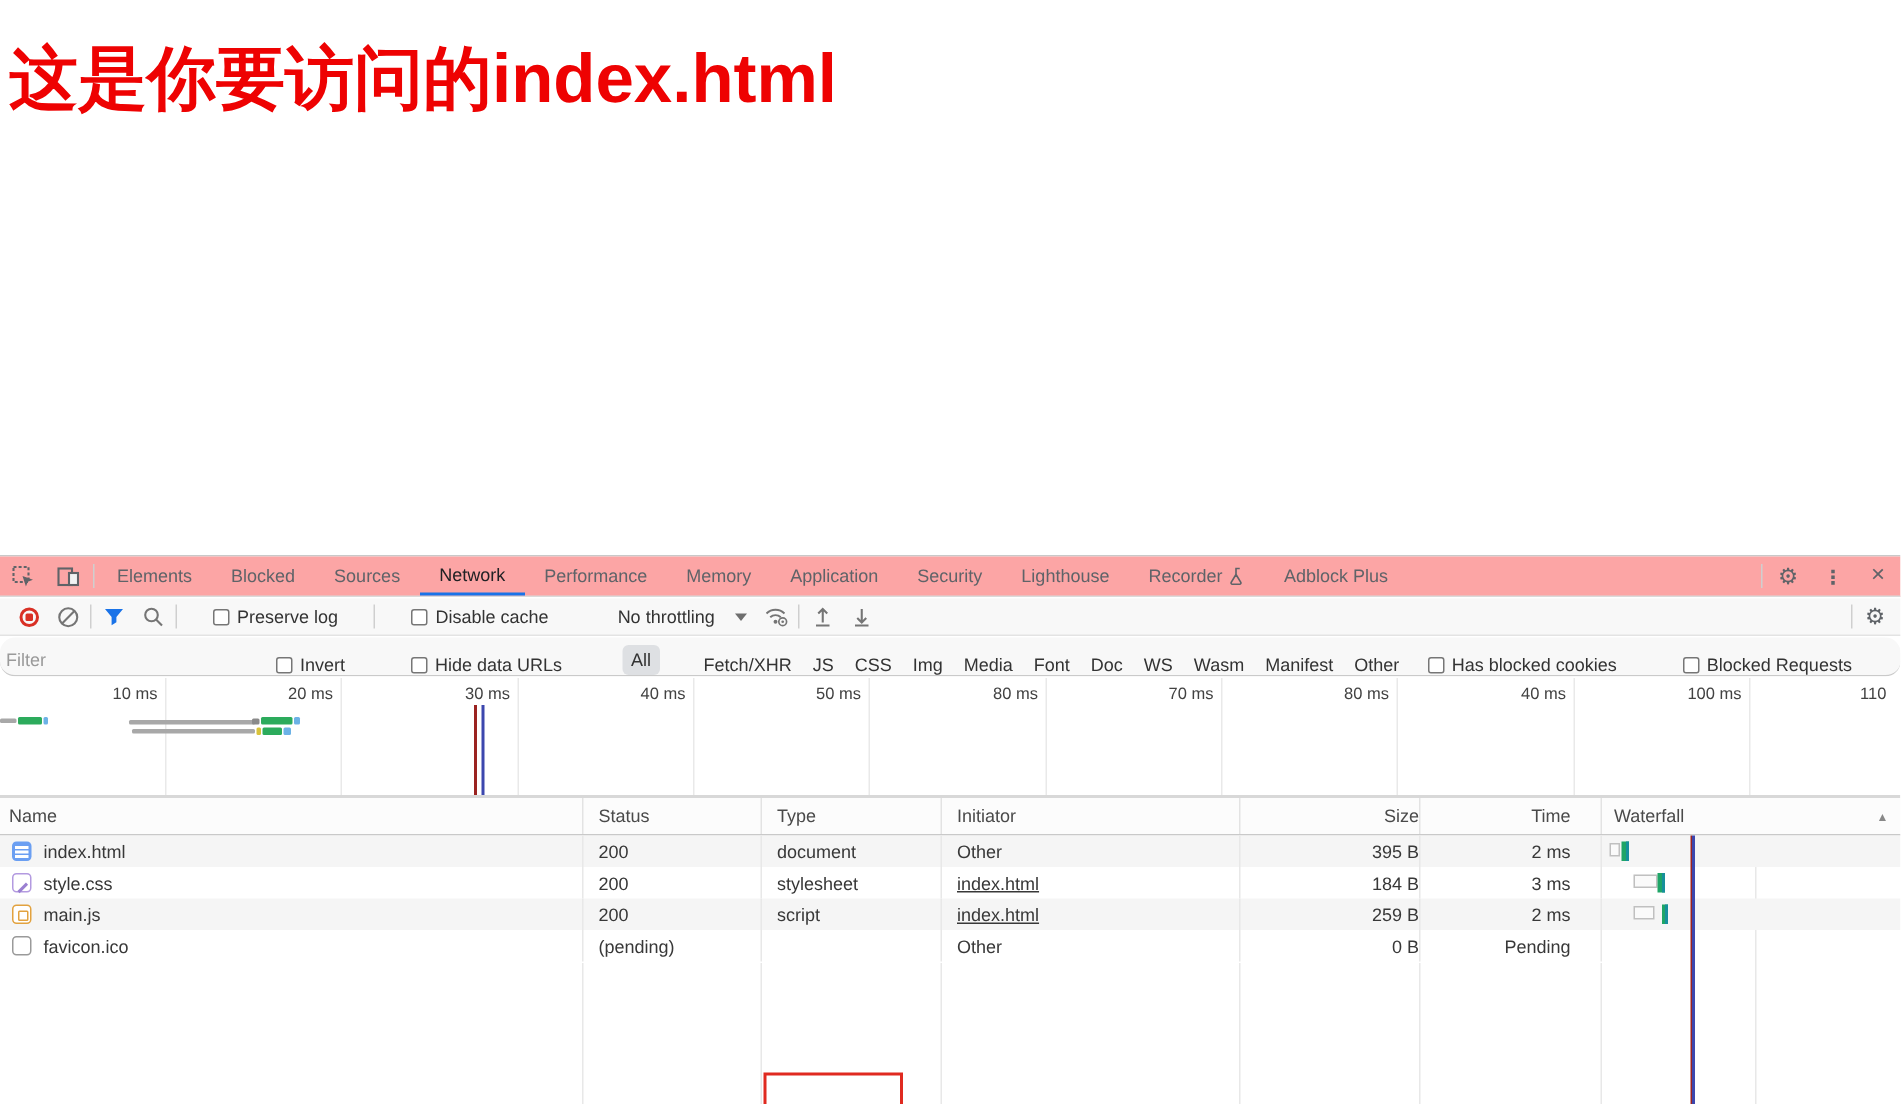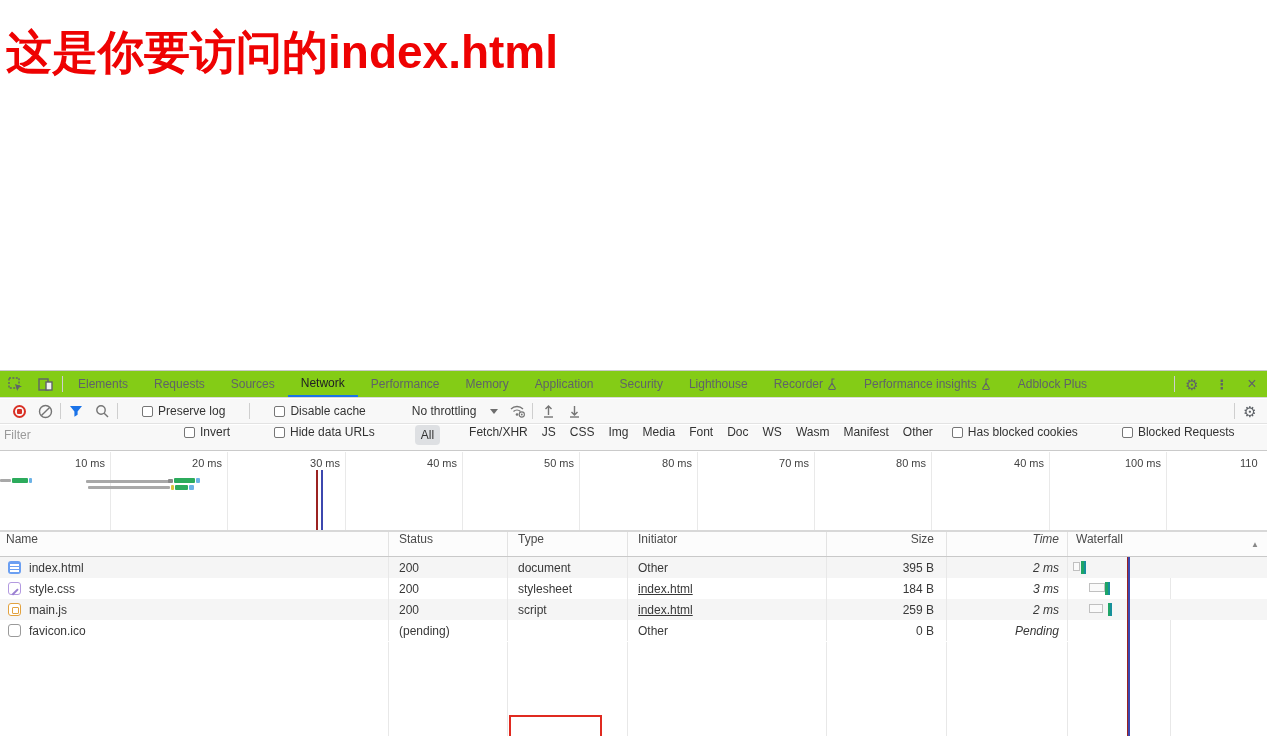--- a/index.html
+++ b/index.html
@@ -9,21 +9,21 @@
 
   
   .heading { position:absolute; left:6px; top:22px; font-size:46px; font-weight:800;
     color:#ee0202; letter-spacing:0px; white-space:nowrap; }
 
   
   .devtools { position:absolute; left:0; top:370px; width:1267px; height:366px;
     border-top:1px solid #c9c9c9; background:#fff; font-size:12px; color:#333; }
 
   
-  .tabbar { position:absolute; left:0; top:0; width:1267px; height:27px; background:#84cc16;
+  .tabbar { position:absolute; left:0; top:0; width:1267px; height:27px; background:#fca5a5;
     border-bottom:1px solid #dadada; display:flex; align-items:center; }
   .tb-icon { width:30px; height:26px; display:flex; align-items:center; justify-content:center; cursor:pointer; }
   .vsep { width:1px; height:16px; background:#cfcfcf; margin:0 2px; }
   .tab { padding:0 13px; line-height:26px; height:26px; color:#5f6368; cursor:pointer;
     display:flex; align-items:center; gap:5px; white-space:nowrap; }
   .tab.active { color:#202124; border-bottom:2px solid #1a73e8; line-height:24px; }
   .spacer { flex:1; }
   .glyph { color:#5f6368; font-size:14px; line-height:1; }
 
   
@@ -36,48 +36,48 @@
   .cb { width:11px; height:11px; border:1px solid #767676; border-radius:2px; background:#fff;
     margin-right:5px; flex:0 0 auto; cursor:pointer; }
   .cb-label { color:#333; white-space:nowrap; }
   .ck-group { display:flex; align-items:center; margin:0 22px; cursor:pointer; }
   .dd { display:flex; align-items:center; gap:14px; margin:0 6px 0 4px; cursor:pointer; color:#333;padding-left:20px; }
   .dd-arrow { width:0; height:0; border-left:4px solid transparent; border-right:4px solid transparent;
     border-top:5px solid #6e6e6e; }
 
   
   .filterbar { position:absolute; left:0; top:54px; width:1267px; height:26px; background:#f8f8f8;
-    border-bottom:1px solid #cacaca; display:flex; align-items:flex-start; }
+    border-bottom:1px solid #cacaca; display:flex; align-items:flex-end;border-radius:10px; }
   .filter-input { width:158px; height:20px; border:none; background:transparent; font-size:12px;
     padding-left:4px; color:#333; outline:none; font-family:inherit; }
   .filter-input::placeholder { color:#9a9a9a; }
   .pill { padding:3px 6px; border-radius:4px; color:#333; margin:0 18px; cursor:pointer; white-space:nowrap; }
   .pill.selected { background:#dee0e3; }
   .ptext { margin:0 7px; color:#333; cursor:pointer; white-space:nowrap; }
 
   
   .ruler { position:absolute; left:0; top:81px; width:1267px; height:80px; background:#fff; overflow:hidden; }
   .gline { position:absolute; top:0; bottom:2px; width:1px; background:#e9e9e9; }
   .rlabel { position:absolute; top:5px; font-size:11px; color:#424242; white-space:nowrap; }
   .ruler-bottom { position:absolute; left:0; bottom:0; width:100%; height:2px; background:#d8d8d8; }
   .ov { position:absolute; border-radius:1px; }
   .evt-line { position:absolute; top:18px; bottom:2px; width:2px; }
 
   
   .grid { position:absolute; left:0; top:161px; width:1267px; height:205px; }
   .thead { display:flex; height:25px; background:#fcfcfc; border-bottom:1px solid #c9c9c9;
     color:#4a4a4a; position:relative; z-index:1; }
-  .th { display:flex; padding-left:10px; border-right:1px solid #e3e3e3; height:100%; }
+  .th { display:flex; align-items:center; padding-left:10px; border-right:1px solid #e3e3e3; height:100%; }
   .tr { display:flex; height:21px; align-items:center; position:relative; z-index:1; }
   .tr.odd { background:#f5f5f5; }
   .td { display:flex; align-items:center; padding-left:10px; border-right:1px solid #e8e8e8;
     height:100%; color:#383838; white-space:nowrap; overflow:hidden; }
   .c-name{ width:389px; padding-left:6px; } .c-status{ width:119px; } .c-type{ width:120px; }
-  .c-init{ width:199px; } .c-size{ width:120px; justify-content:flex-end; padding-right:12px; }
-  .c-time{ width:121px; justify-content:flex-end; padding-right:8px;font-style:italic; }
+  .c-init{ width:199px; } .c-size{ width:120px; justify-content:flex-end; padding-right:0; }
+  .c-time{ width:121px; justify-content:flex-end; padding-right:20px; }
   .c-wf{ width:199px; border-right:none; position:relative; }
   .link { text-decoration:underline; cursor:pointer; }
   .file-ic { width:13px; height:13px; border-radius:3px; margin:0 8px 0 2px; flex:0 0 auto; position:relative; }
   .ic-html { background:#6b9ff2; }
   .ic-html::before { content:""; position:absolute; left:2px; right:2px; top:3px; height:1.5px; background:#fff;
     box-shadow:0 3px 0 #fff, 0 6px 0 #fff; }
   .ic-css { background:#fff; border:1px solid #b39ae0; }
   .ic-css::before { content:""; position:absolute; left:2px; top:8px; width:8px; height:1.5px; background:#9a7fd1;
     transform:rotate(-45deg); }
   .ic-js { background:#fff; border:1px solid #e2a23f; }
@@ -122,21 +122,21 @@
             <rect x="1" y="2" width="9" height="11" fill="none" stroke="#5f6368" stroke-width="1.4"></rect>
             <rect x="8" y="5" width="6" height="8" fill="#f1f3f4" stroke="#5f6368" stroke-width="1.4"></rect>
           </svg>
       </div>
       <div class="vsep"></div>
 
       <div class="tab">
           <span>Elements</span>
         </div>
       <div class="tab">
-          <span>Requests</span>
+          <span>Blocked</span>
         </div>
       <div class="tab">
           <span>Sources</span>
         </div>
       <div class="tab active">
           <span>Network</span>
         </div>
       <div class="tab">
           <span>Performance</span>
         </div>
@@ -147,28 +147,20 @@
           <span>Application</span>
         </div>
       <div class="tab">
           <span>Security</span>
         </div>
       <div class="tab">
           <span>Lighthouse</span>
         </div>
       <div class="tab">
         <span>Recorder</span>
-        <span>
-            <svg width="10" height="12" viewBox="0 0 10 12">
-              <path d="M3.5 1 h3 M4 1 v4 l3.2 5.2 a0.9 0.9 0 0 1 -0.8 1.3 h-4.8 a0.9 0.9 0 0 1 -0.8 -1.3 L4 5 Z" fill="none" stroke="#5f6368" stroke-width="1.1"></path>
-            </svg>
-          </span>
-      </div>
-      <div class="tab">
-        <span>Performance insights</span>
         <span>
             <svg width="10" height="12" viewBox="0 0 10 12">
               <path d="M3.5 1 h3 M4 1 v4 l3.2 5.2 a0.9 0.9 0 0 1 -0.8 1.3 h-4.8 a0.9 0.9 0 0 1 -0.8 -1.3 L4 5 Z" fill="none" stroke="#5f6368" stroke-width="1.1"></path>
             </svg>
           </span>
       </div>
       <div class="tab">
           <span>Adblock Plus</span>
         </div>
 

